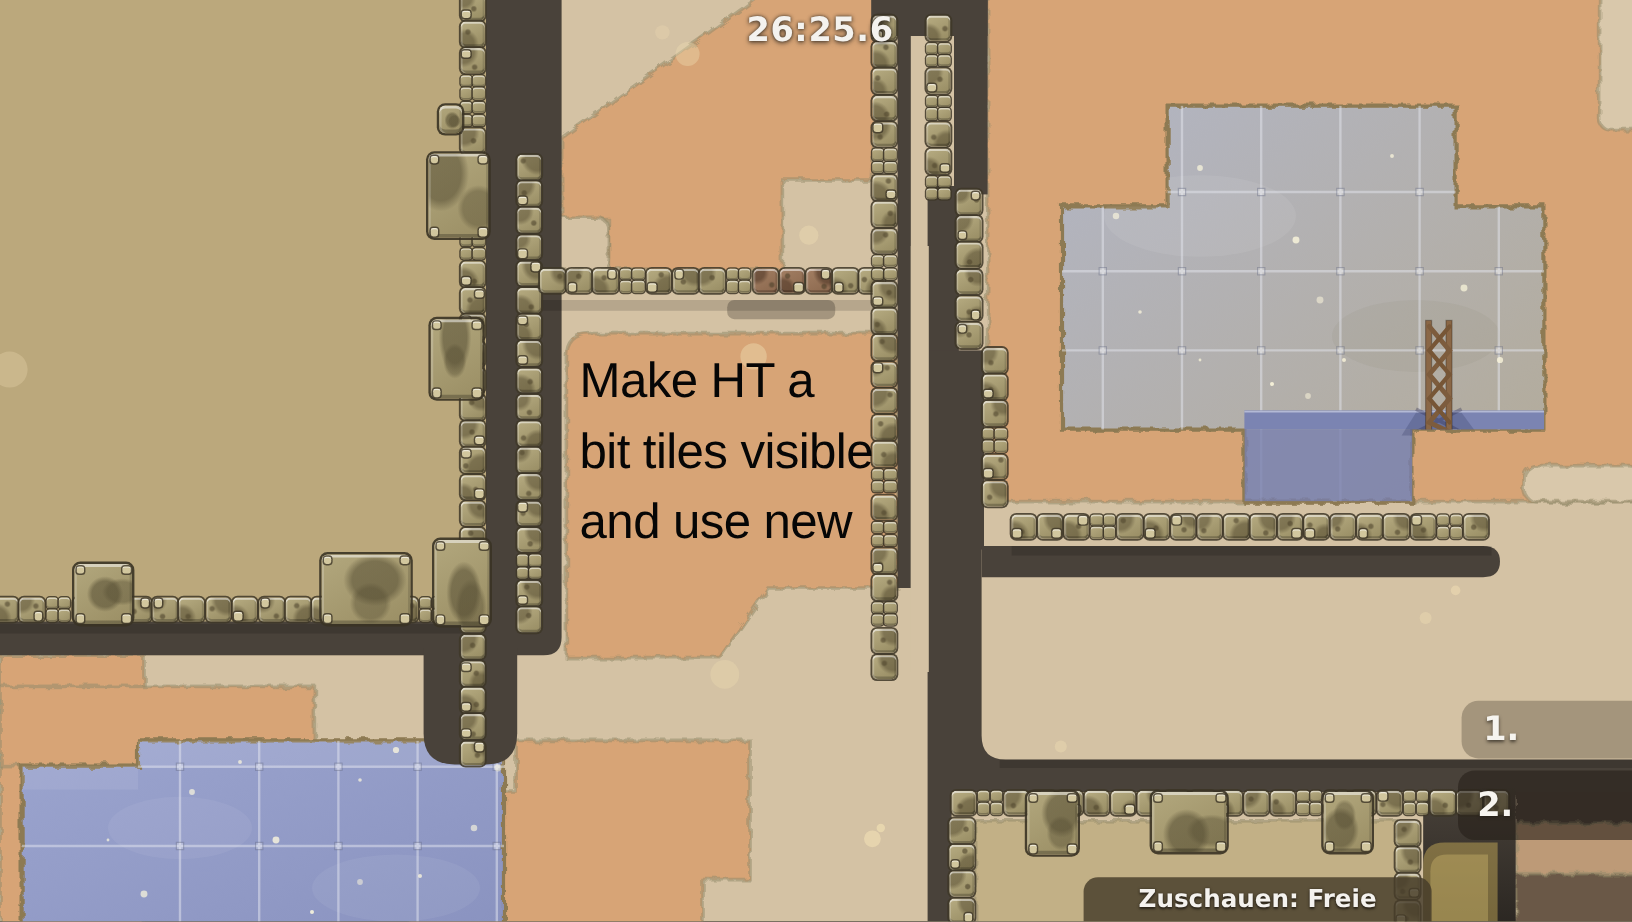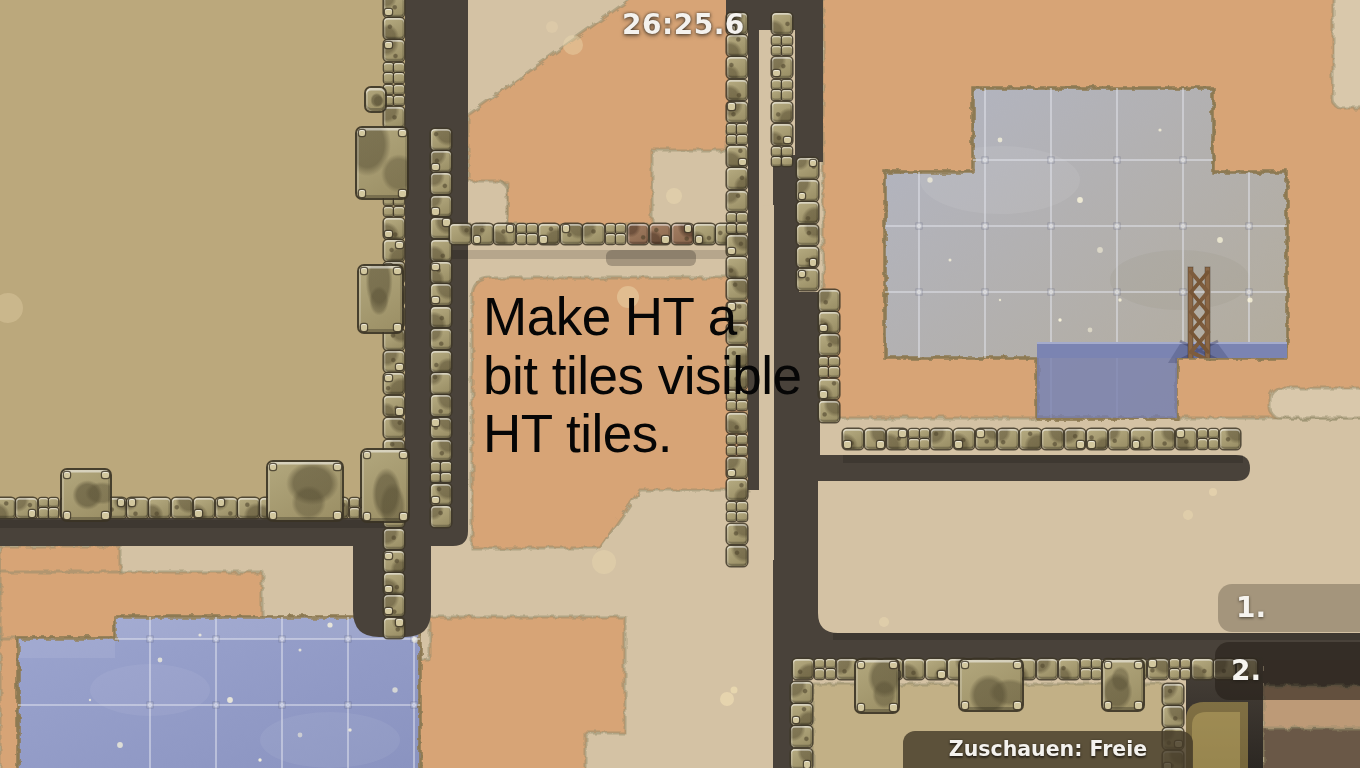--- a/index.html
+++ b/index.html
@@ -35,21 +35,21 @@
     text-shadow:0 1px 3px rgba(30,26,20,.7);}
   #badge-1{left:1218px;top:584px;width:150px;height:48px;border-radius:14px 0 0 14px;
     background:rgba(112,101,82,.48);line-height:48px;padding-left:18px;box-sizing:border-box;}
   #badge-2{left:1215px;top:642px;width:153px;height:58px;border-radius:14px 0 0 14px;
     background:rgba(38,32,25,.6);line-height:58px;padding-left:16px;box-sizing:border-box;}
   #spectate-bar{left:903px;top:731px;width:290px;height:40px;border-radius:12px 12px 0 0;
     background:rgba(70,60,42,.82);text-align:center;line-height:37px;
     font-size:20.5px;font-weight:bold;
     text-shadow:0 1.5px 2px rgba(20,16,10,.65),0 0 2px rgba(20,16,10,.5);}
   #note{position:absolute;z-index:6;left:483px;top:288px;color:#060606;
-    font-family:"Liberation Sans",sans-serif;font-size:53px;line-height:58.5px;
+    font-family:"Liberation Sans",sans-serif;font-size:41px;line-height:58.5px;
     letter-spacing:-0.5px;}
 </style>
 </head>
 <body>
 
 <div id="viewport">
 
 <svg id="scene-svg" width="1360" height="768" viewBox="0 0 1360 768">
   <defs>
     <linearGradient id="gl1" x1="0" y1="0" x2="1" y2="1">
@@ -716,16 +716,16 @@
     </div>
 
 <div id="timer" class="ui">26:25.6</div>
 <div id="badge-1" class="badge">1.</div>
 <div id="badge-2" class="badge">2.</div>
 <div id="spectate-bar" class="ui">Zuschauen: Freie Ansicht</div>
 
 <div id="note">
   <div>Make HT a</div>
   <div>bit tiles visible</div>
-  <div>HT tiles.</div>
+  <div>and use new</div>
 </div>
 
 </div>
 
 </body></html>

